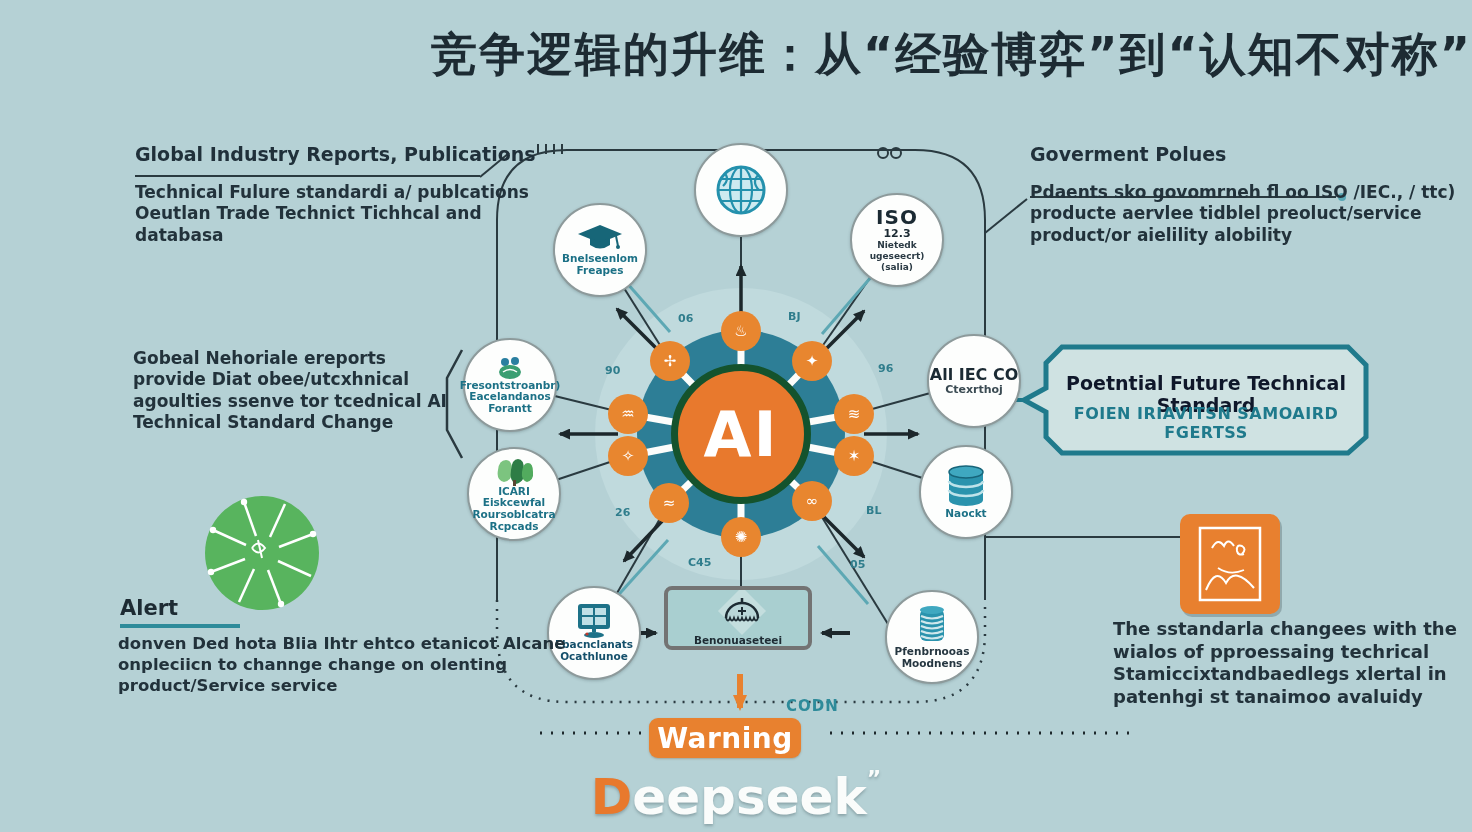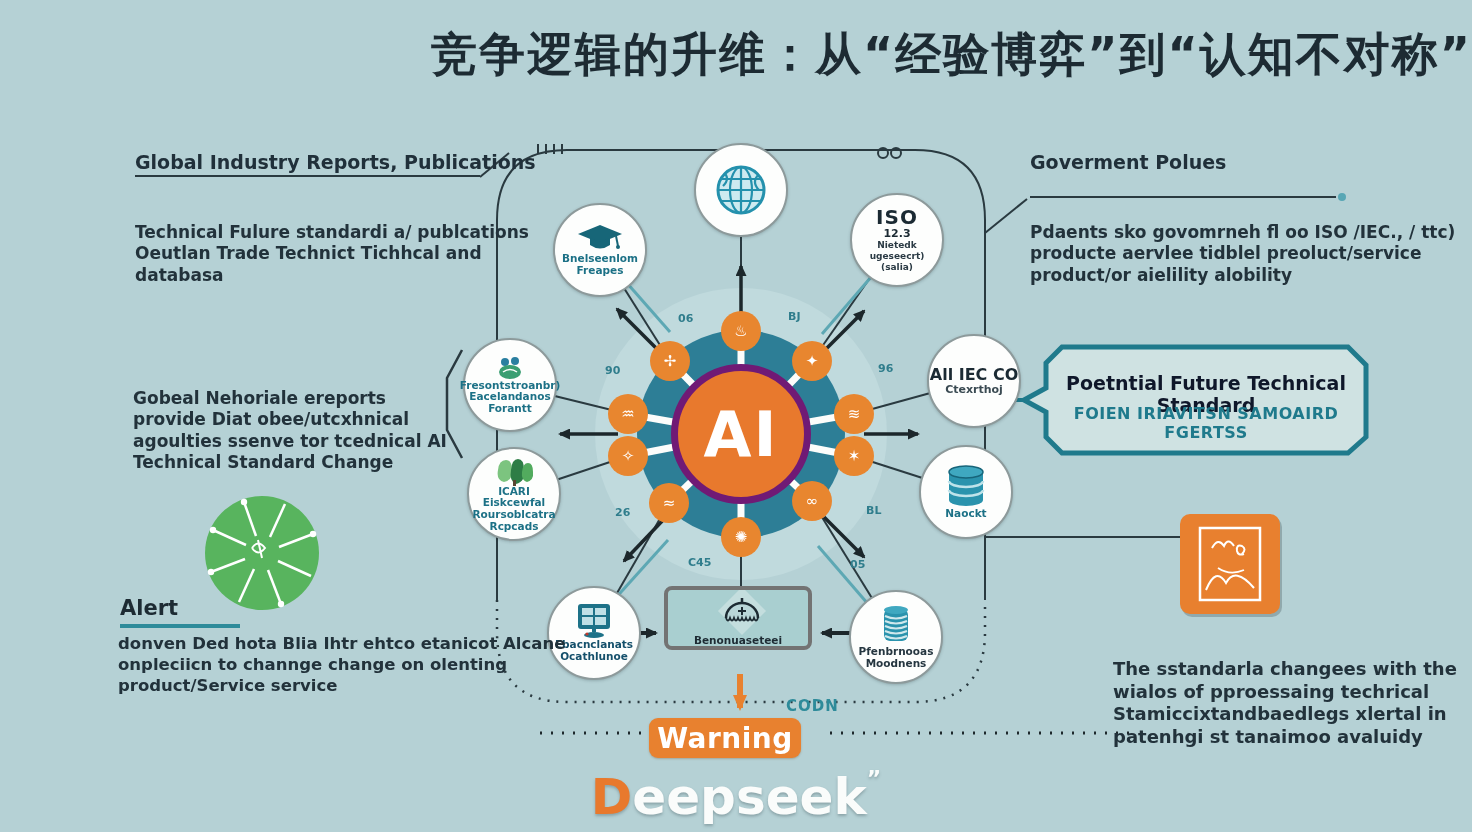--- a/index.html
+++ b/index.html
@@ -2,31 +2,31 @@
 <html><head>
 <meta charset="utf-8">
 <style>
   * { margin:0; padding:0; box-sizing:border-box; }
   html,body { width:1472px; height:832px; }
   body { font-family:"DejaVu Sans","Liberation Sans",sans-serif; background:#b5d1d5; overflow:hidden; }
   #canvas { position:relative; width:1472px; height:832px; background:#b5d1d5; }
   .abs { position:absolute; }
   .title { top:24px; left:0; width:1472px; text-align:right; font-size:46px; font-weight:800;
            color:#1d2b33; letter-spacing:2px; }
-  .heading { font-size:19px; font-weight:700; color:#20303a;margin-top:8px; }
-  .body-text { font-size:17px; font-weight:700; color:#22323b; line-height:1.26;margin-top:40px; }
+  .heading { font-size:19px; font-weight:700; color:#20303a; }
+  .body-text { font-size:17px; font-weight:700; color:#22323b; line-height:1.26; }
   .body-text div { white-space:nowrap; }
   .alert-head { font-size:21px; font-weight:800; color:#1d2b33; }
   .alert-underline { width:120px; height:4px; background:#2e8b9a; }
   .alert-body { font-size:16.5px; font-weight:700; color:#22323b; line-height:1.26; }
   .alert-body .first { font-size:18px; font-weight:800; }
   
   .hub-outer { width:292px; height:292px; border-radius:50%; background:#c0dadd; }
   .hub-teal  { width:208px; height:208px; border-radius:50%; background:#2d7e96; }
-  .hub-core  { width:140px; height:140px; border-radius:50%; background:#e8792d; border:7px solid #701a75;
+  .hub-core  { width:140px; height:140px; border-radius:50%; background:#e8792d; border:7px solid #14532d;
                display:flex; align-items:center; justify-content:center;
                font-size:62px; font-weight:800; color:#ffffff; letter-spacing:2px; }
   .satellite { width:40px; height:40px; border-radius:50%; background:#e8862f; color:#ffffff;
                display:flex; align-items:center; justify-content:center; font-size:15px; }
   .scatter { font-size:11px; font-weight:700; color:#2f7d8c; }
   
   .node { width:94px; height:94px; border-radius:50%; background:#fdfefd; border:2px solid #8d9a9b;
           display:flex; flex-direction:column; align-items:center; justify-content:center;
           text-align:center; box-shadow:0 1px 3px rgba(40,60,65,.25); }
   .node-label { font-size:10.5px; font-weight:800; color:#1c7186; line-height:1.1; }
@@ -309,21 +309,21 @@
       <line x1="21" y1="5" x2="21" y2="22" stroke="#1d7288" stroke-width="2"></line>
       <line x1="9" y1="13" x2="33" y2="13" stroke="#1d7288" stroke-width="2"></line>
       <rect x="19" y="26" width="4" height="3" fill="#1d7288"></rect>
       <ellipse cx="21" cy="32" rx="10" ry="3" fill="#1d7288"></ellipse>
       <circle cx="14" cy="31" r="1.6" fill="#c0392b"></circle>
     </svg>
     <div class="node-label" style="color:#15506b">Ebacnclanats</div>
     <div class="node-label" style="color:#15506b">Ocathlunoe</div>
   </div>
 
-  <div class="abs node" style="left:849px; top:590px;">
+  <div class="abs node" style="left:885px; top:590px;">
     <svg width="32" height="42" viewBox="0 0 32 42">
       <rect x="4" y="5" width="24" height="32" rx="6" fill="#2a93ad"></rect>
       <ellipse cx="16" cy="6" rx="12" ry="4" fill="#3fa8c0"></ellipse>
       <path d="M5,12 q11,5 22,0 M5,17 q11,5 22,0 M5,22 q11,5 22,0 M5,27 q11,5 22,0 M5,32 q11,5 22,0" stroke="#cfe8ec" stroke-width="2" fill="none"></path>
     </svg>
     <div class="node-label dark">Pfenbrnooas</div>
     <div class="node-label dark">Moodnens</div>
   </div>
 
   <div class="abs bottom-box">

